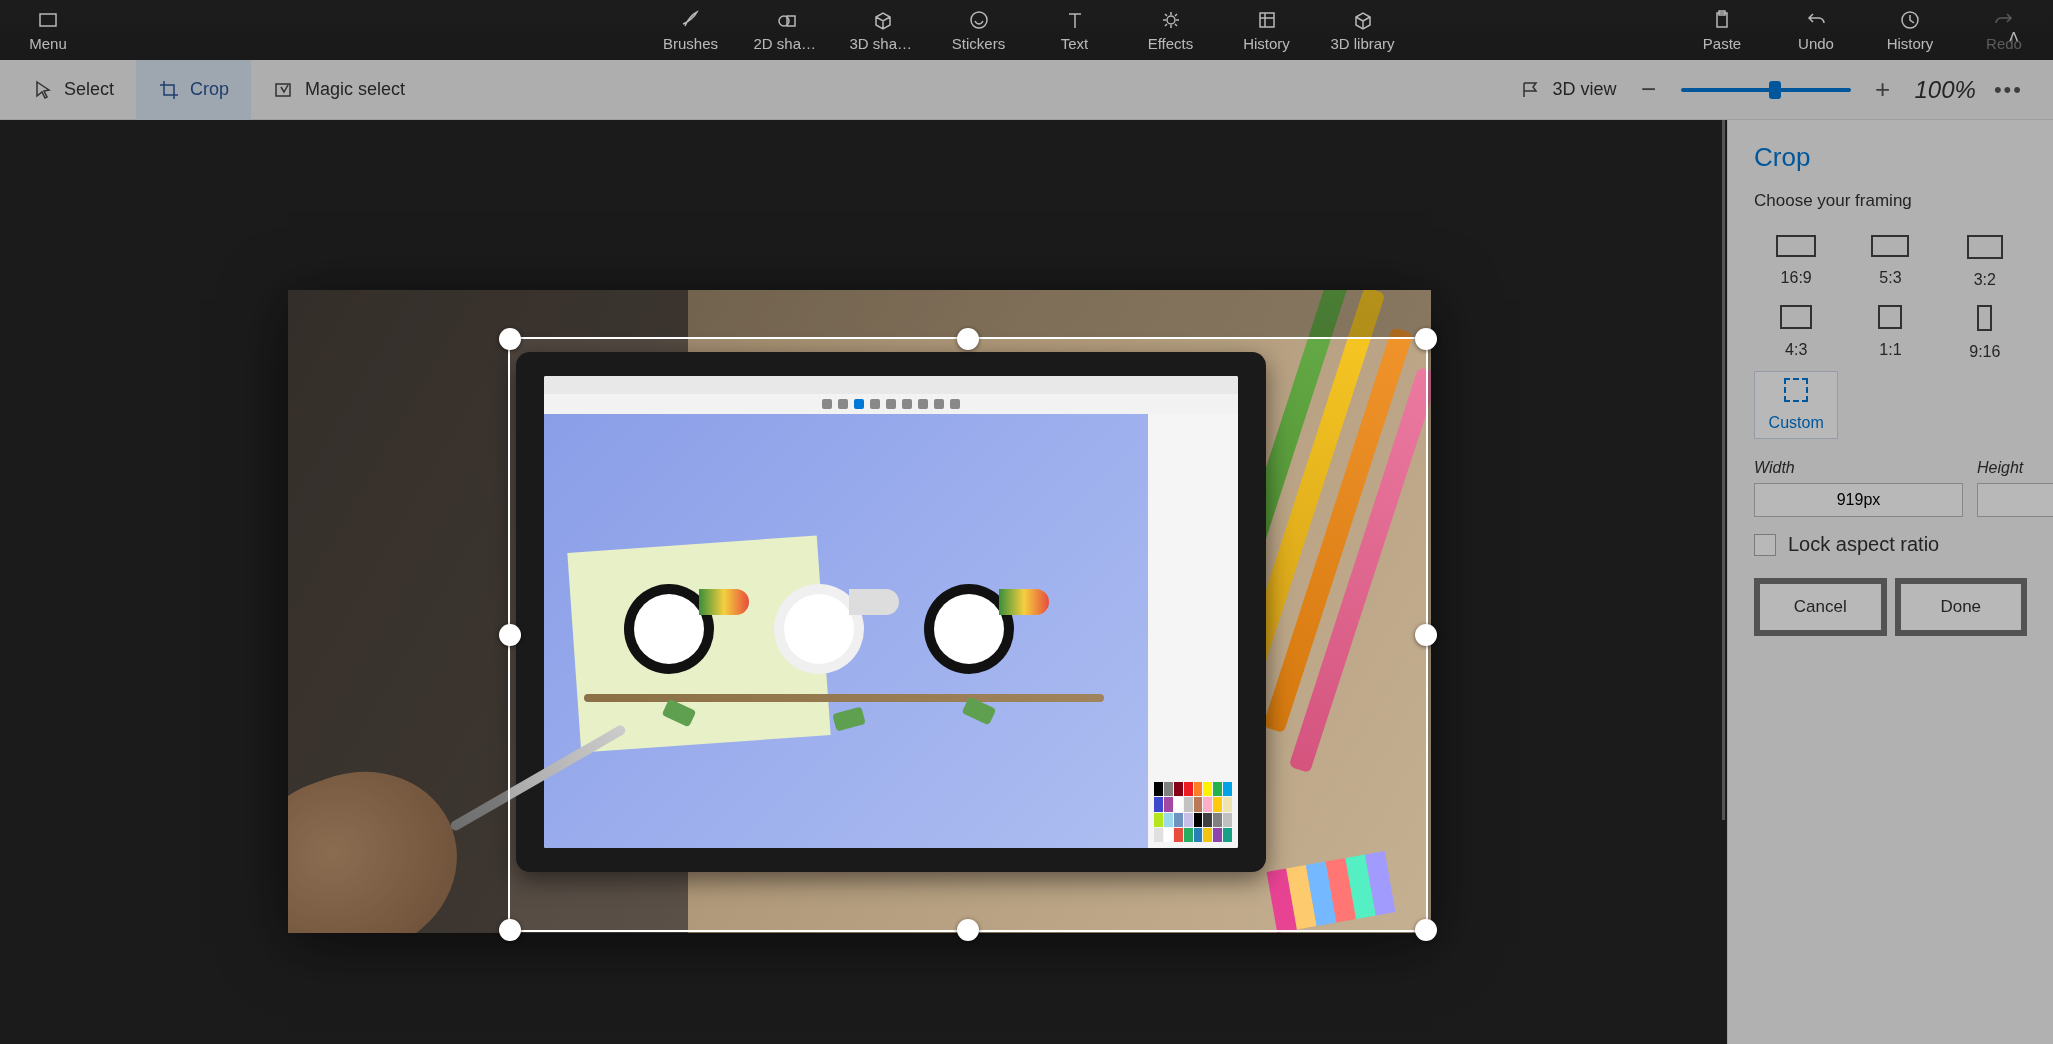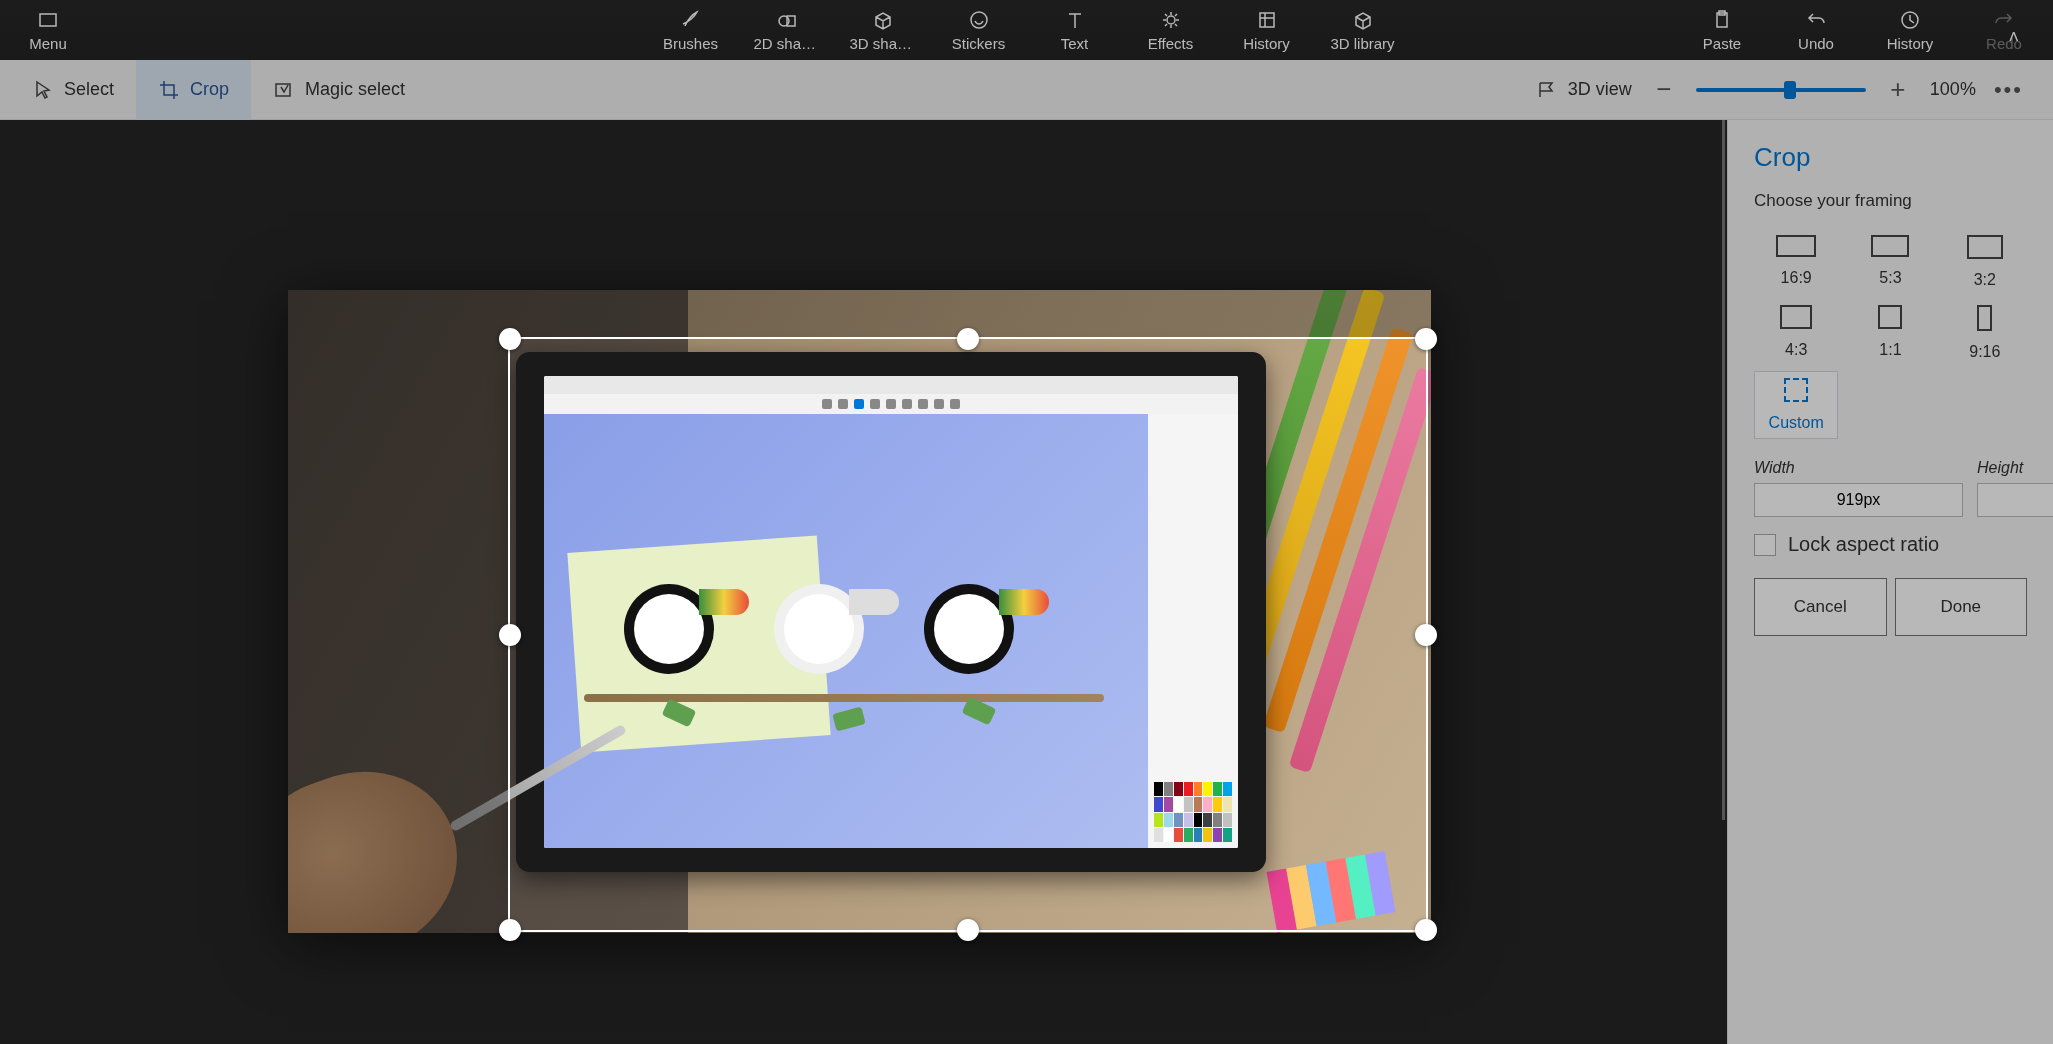--- a/index.html
+++ b/index.html
@@ -39,21 +39,21 @@
   padding: 0 22px; height: 60px;
   font-size: 18px; color: #333;
   cursor: pointer;
 }
 .tool-btn.active { background: #dbe6f4; color: #2b5797; }
 .toolbar-right { margin-left: auto; display: flex; align-items: center; gap: 18px; padding-right: 20px; }
 .view3d { display: flex; align-items: center; gap: 10px; font-size: 18px; color: #333; }
 .zoom-slider { width: 170px; height: 4px; background: #0078d7; position: relative; border-radius: 2px; }
 .zoom-thumb { position: absolute; top: -7px; width: 12px; height: 18px; background: #0078d7; border-radius: 3px; }
 .zoom-btn { font-size: 26px; color: #555; width: 28px; text-align: center; cursor: pointer; }
-.zoom-val { font-size: 18px; color: #333; }
+.zoom-val { font-size: 24px; color: #333; font-style: italic; }
 .dots-icon { font-size: 22px; color: #555; letter-spacing: 2px; }
 
 
 .main { display: flex; height: calc(1044px - 120px); }
 .canvas-area {
   flex: 1; background: #262626; position: relative;
 }
 .image-holder {
   position: absolute; left: 288px; top: 170px; width: 1143px; height: 643px;
   background: #444; box-shadow: 0 10px 60px rgba(0,0,0,0.6);
@@ -130,21 +130,21 @@
 .dims { display:flex; gap:14px; margin-bottom:16px; }
 .dim-col { flex:1; display:flex; flex-direction:column; gap:6px; }
 .dim-label{ font-size:16px;font-style:italic; }
 .dim-input{ height:34px; border:1px solid #bbb; background:#fff; text-align:center; font-size:16px; }
 
 .lock-row{ display:flex; align-items:center; gap:12px; margin-bottom:22px;}
 .checkbox{ width:22px; height:22px; border:1px solid #aaa; background:#fff;}
 .lock-label{ font-size:20px; }
 
 .panel-actions{ display:flex; gap:8px; }
-.panel-btn{ flex:1; height:58px; background:#fff; border:1px solid #737373; display:flex; align-items:center; justify-content:center; font-size:17px; cursor:pointer; }
+.panel-btn{ flex:1; height:58px; background:#fff; border:6px solid #737373; display:flex; align-items:center; justify-content:center; font-size:17px; cursor:pointer; }
 
 .scrollbar-ind{ position:absolute; right:328px; top:120px; width:3px; height:700px; background:#555;}
 .chev-up{ position:absolute; right:18px; top:18px; color:#fff; font-size:18px;}
 svg.ticon{ width:22px; height:22px; stroke:#fff; fill:none; stroke-width:1.5;}
 svg.ticon-dark{ stroke:#444; }
 </style>
 </head>
 <body>
 
 <div class="titlebar">

